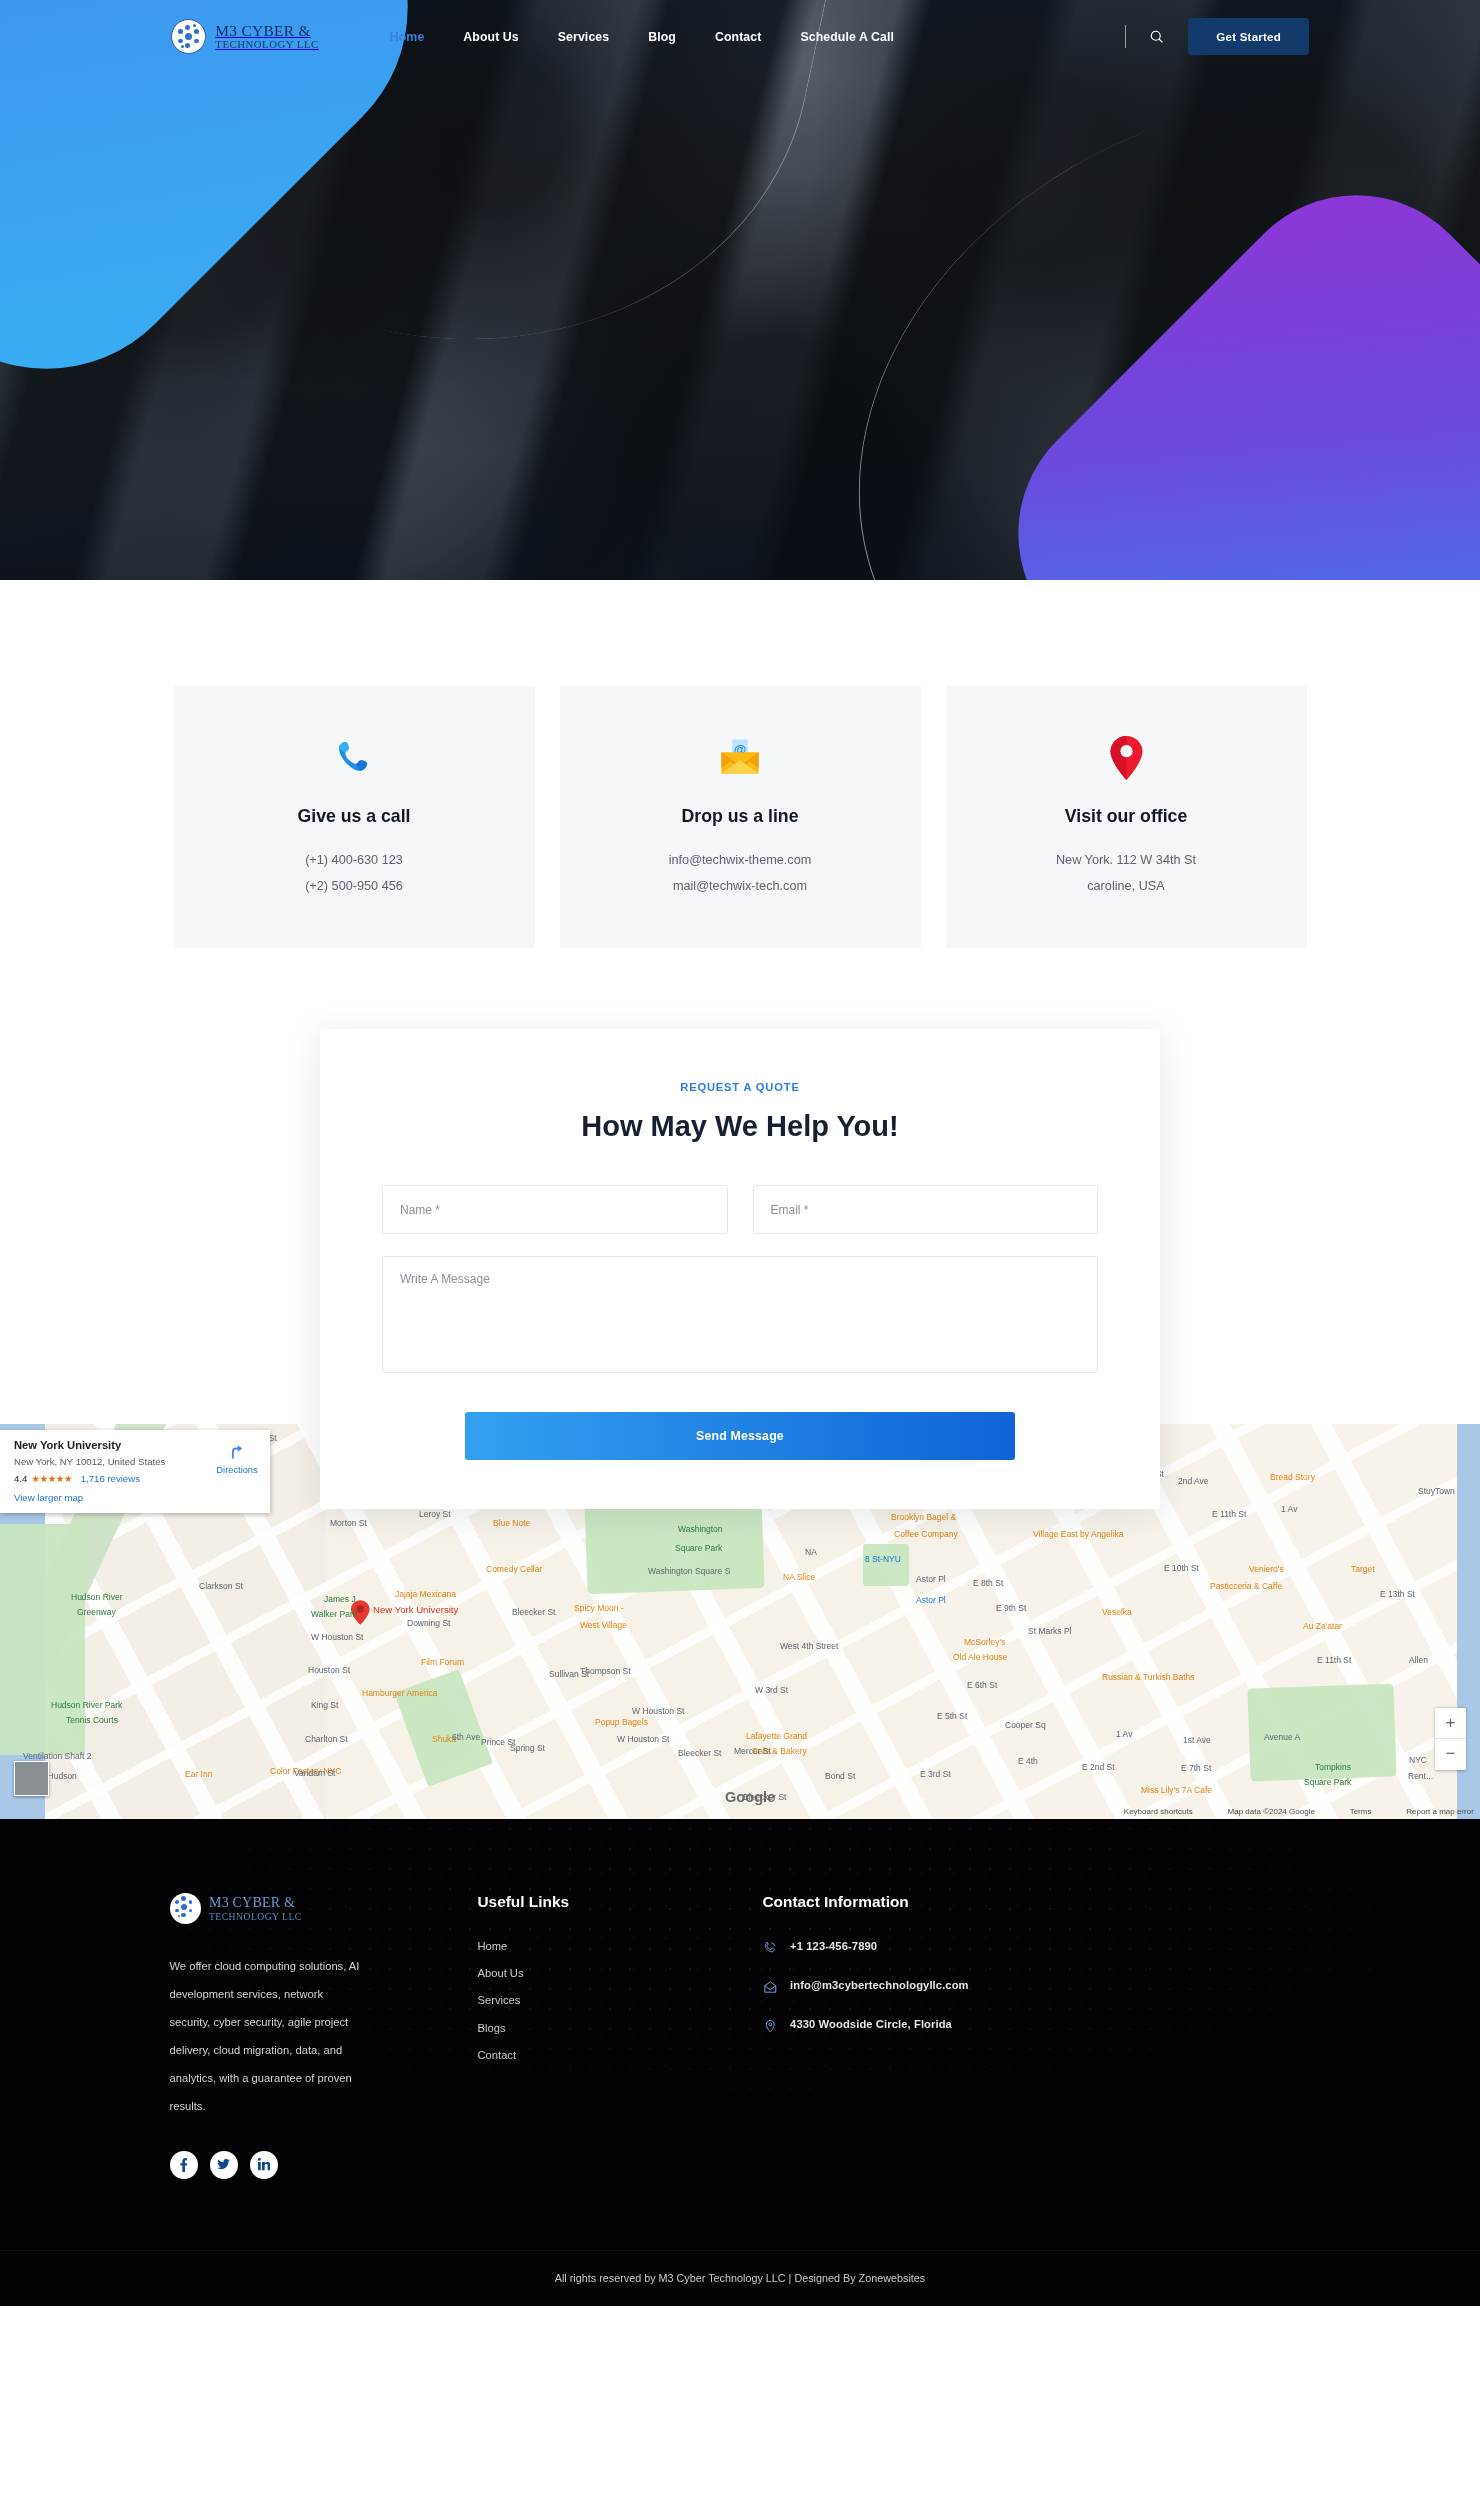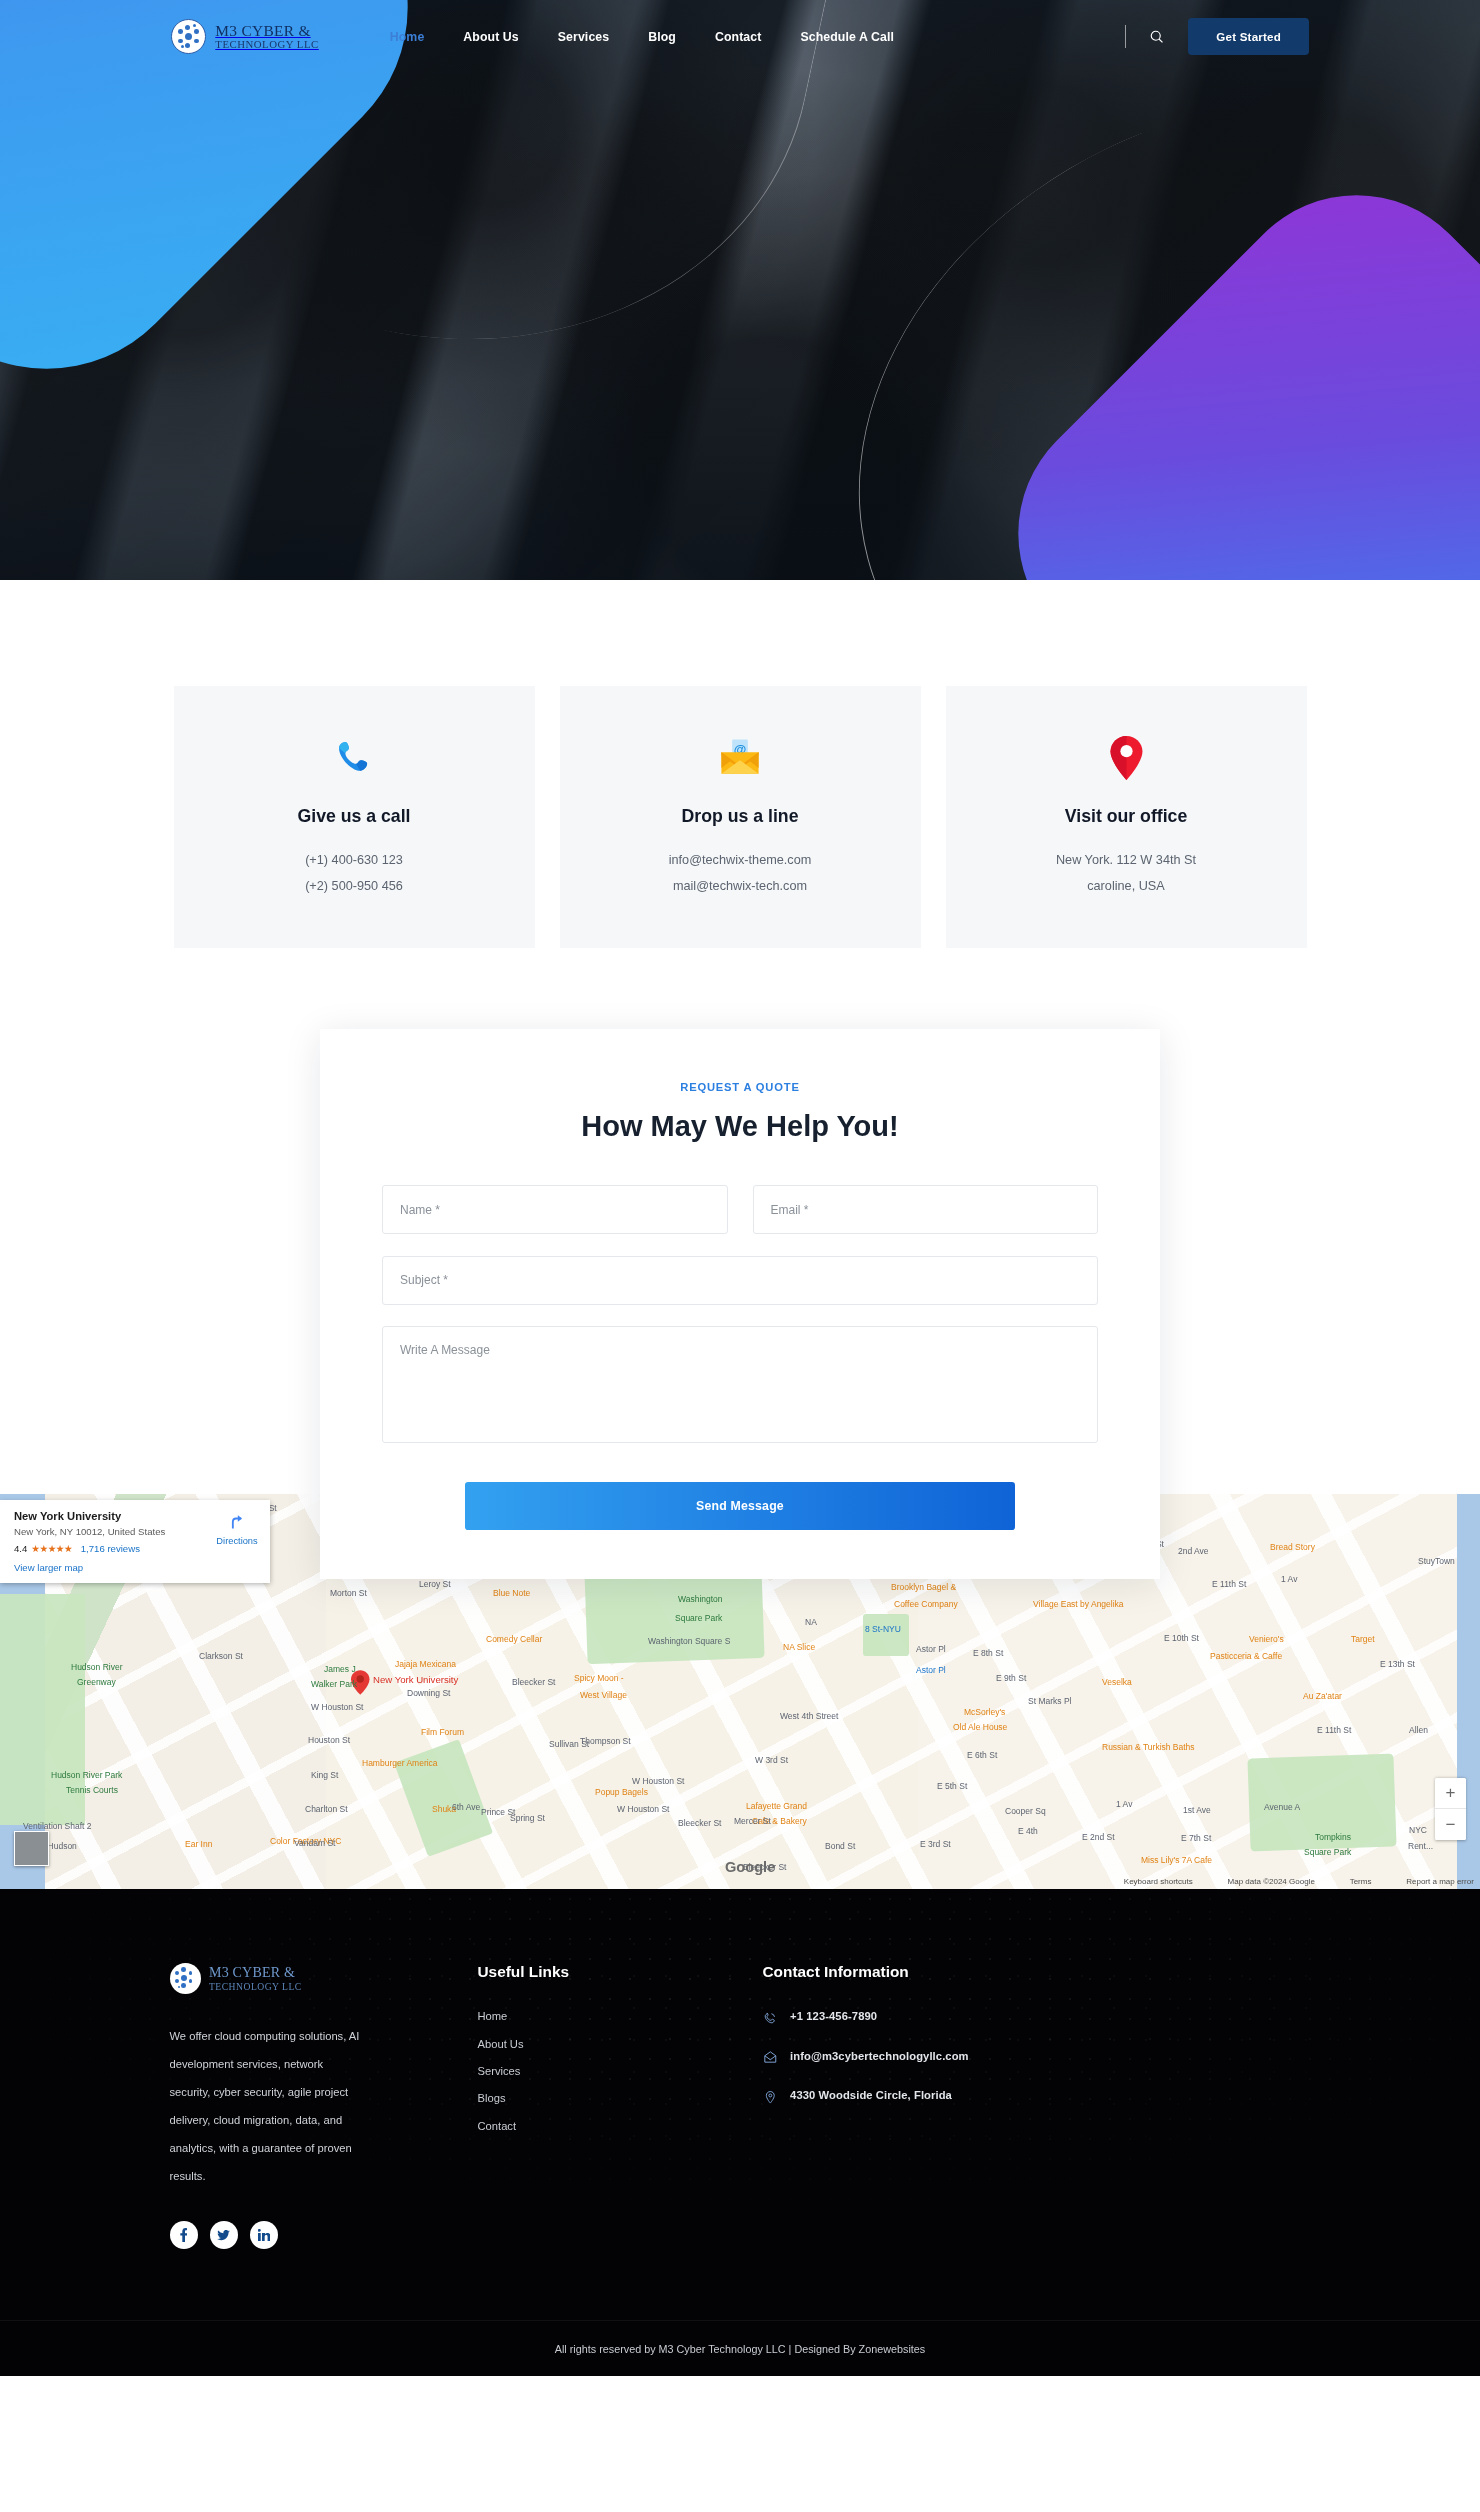--- a/index.html
+++ b/index.html
@@ -516,23 +516,20 @@
 <section class="form-section">
   <div class="form-card">
     <div class="form-eyebrow">REQUEST A QUOTE</div>
     <h2 class="form-title">How May We Help You!</h2>
 
     <div class="form-row">
       <input class="fld" type="text" placeholder="Name *" style="">
       <input class="fld" type="email" placeholder="Email *" style="">
     </div>
 
-    <div class="form-row">
-      <input class="fld fld-full" type="text" placeholder="Subject *" style="">
-    </div>
 
     <div class="form-row">
       <textarea class="ta" placeholder="Write A Message" style=""></textarea>
     </div>
 
     <button class="send-btn">Send Message</button>
   </div>
 </section>
 
 <section class="map">
@@ -630,21 +627,21 @@
       <span class="map-label " style="left: 1317px; top: 231px;">E 11th St</span>
       <span class="map-label " style="left: 996px; top: 179px;">E 9th St</span>
       <span class="map-label " style="left: 973px; top: 154px;">E 8th St</span>
       <span class="map-label " style="left: 1028px; top: 202px;">St Marks Pl</span>
       <span class="map-label " style="left: 967px; top: 256px;">E 6th St</span>
       <span class="map-label " style="left: 937px; top: 287px;">E 5th St</span>
       <span class="map-label " style="left: 920px; top: 345px;">E 3rd St</span>
       <span class="map-label " style="left: 1018px; top: 332px;">E 4th</span>
       <span class="map-label " style="left: 1082px; top: 338px;">E 2nd St</span>
       <span class="map-label " style="left: 1116px; top: 305px;">1 Av</span>
-      <span class="map-label " style="left: 1005px; top: 312px;">Cooper Sq</span>
+      <span class="map-label " style="left: 1005px; top: 296px;">Cooper Sq</span>
       <span class="map-label " style="left: 780px; top: 217px;">West 4th Street</span>
       <span class="map-label " style="left: 755px; top: 261px;">W 3rd St</span>
       <span class="map-label " style="left: 678px; top: 324px;">Bleecker St</span>
       <span class="map-label " style="left: 734px; top: 322px;">Mercer St</span>
       <span class="map-label " style="left: 825px; top: 347px;">Bond St</span>
       <span class="map-label " style="left: 311px; top: 208px;">W Houston St</span>
       <span class="map-label " style="left: 308px; top: 241px;">Houston St</span>
       <span class="map-label " style="left: 617px; top: 310px;">W Houston St</span>
       <span class="map-label " style="left: 311px; top: 276px;">King St</span>
       <span class="map-label " style="left: 305px; top: 310px;">Charlton St</span>

